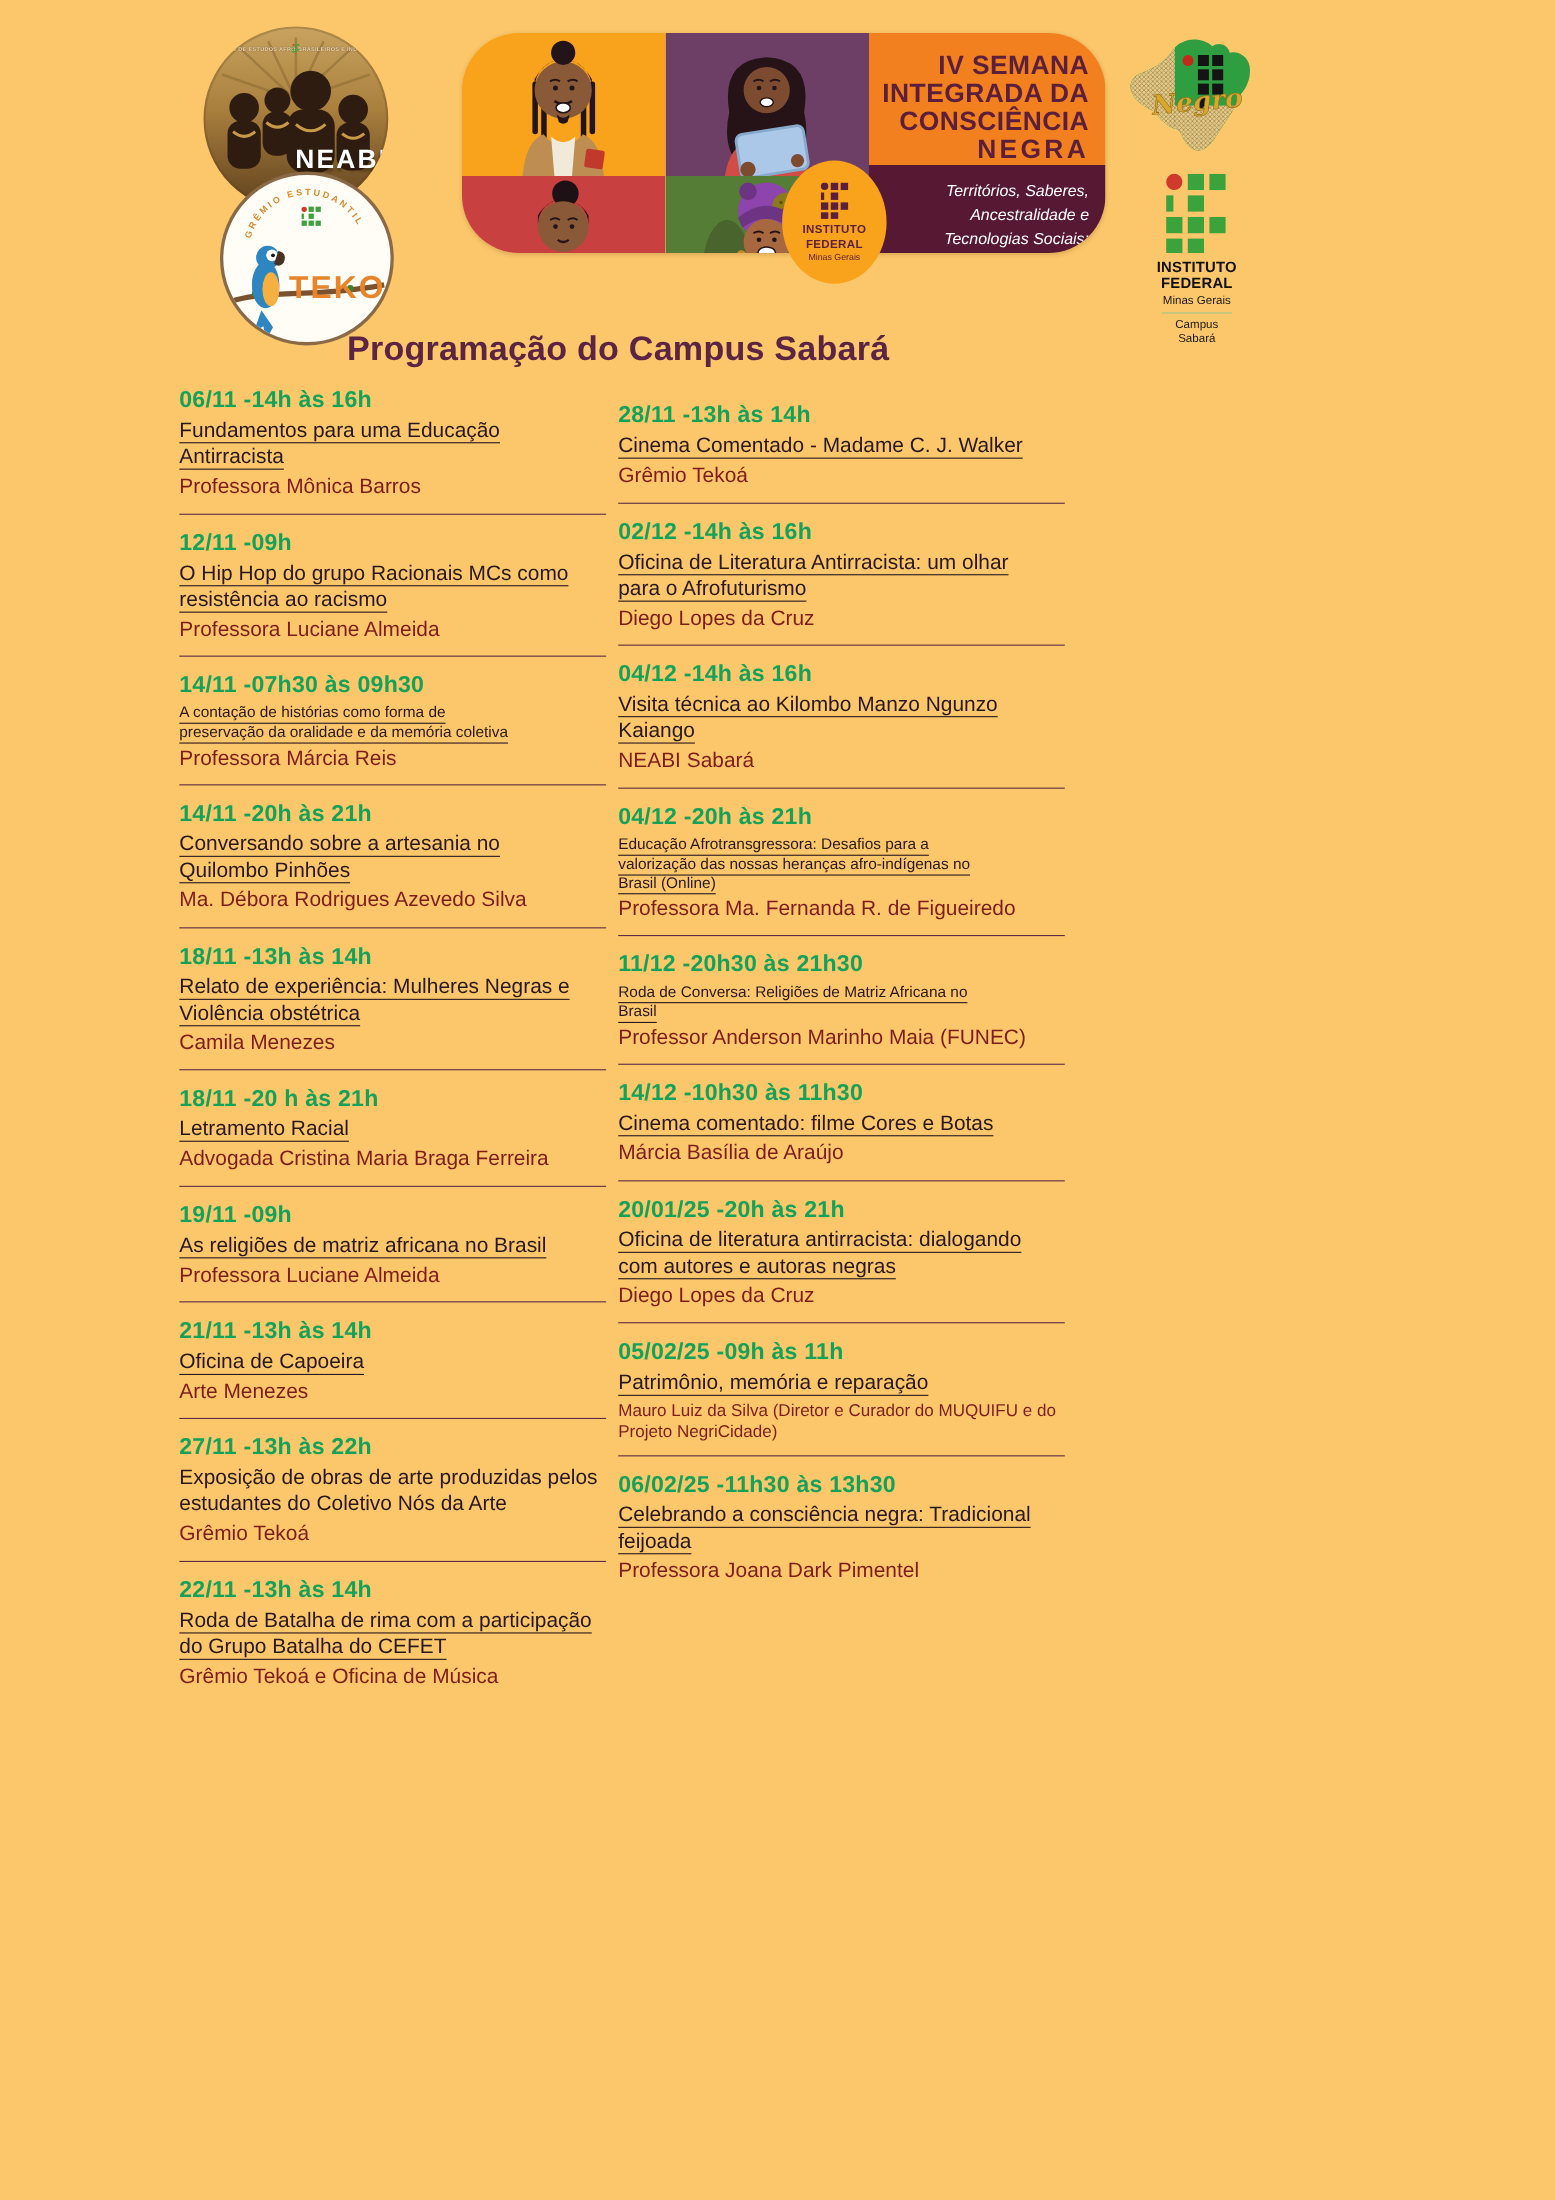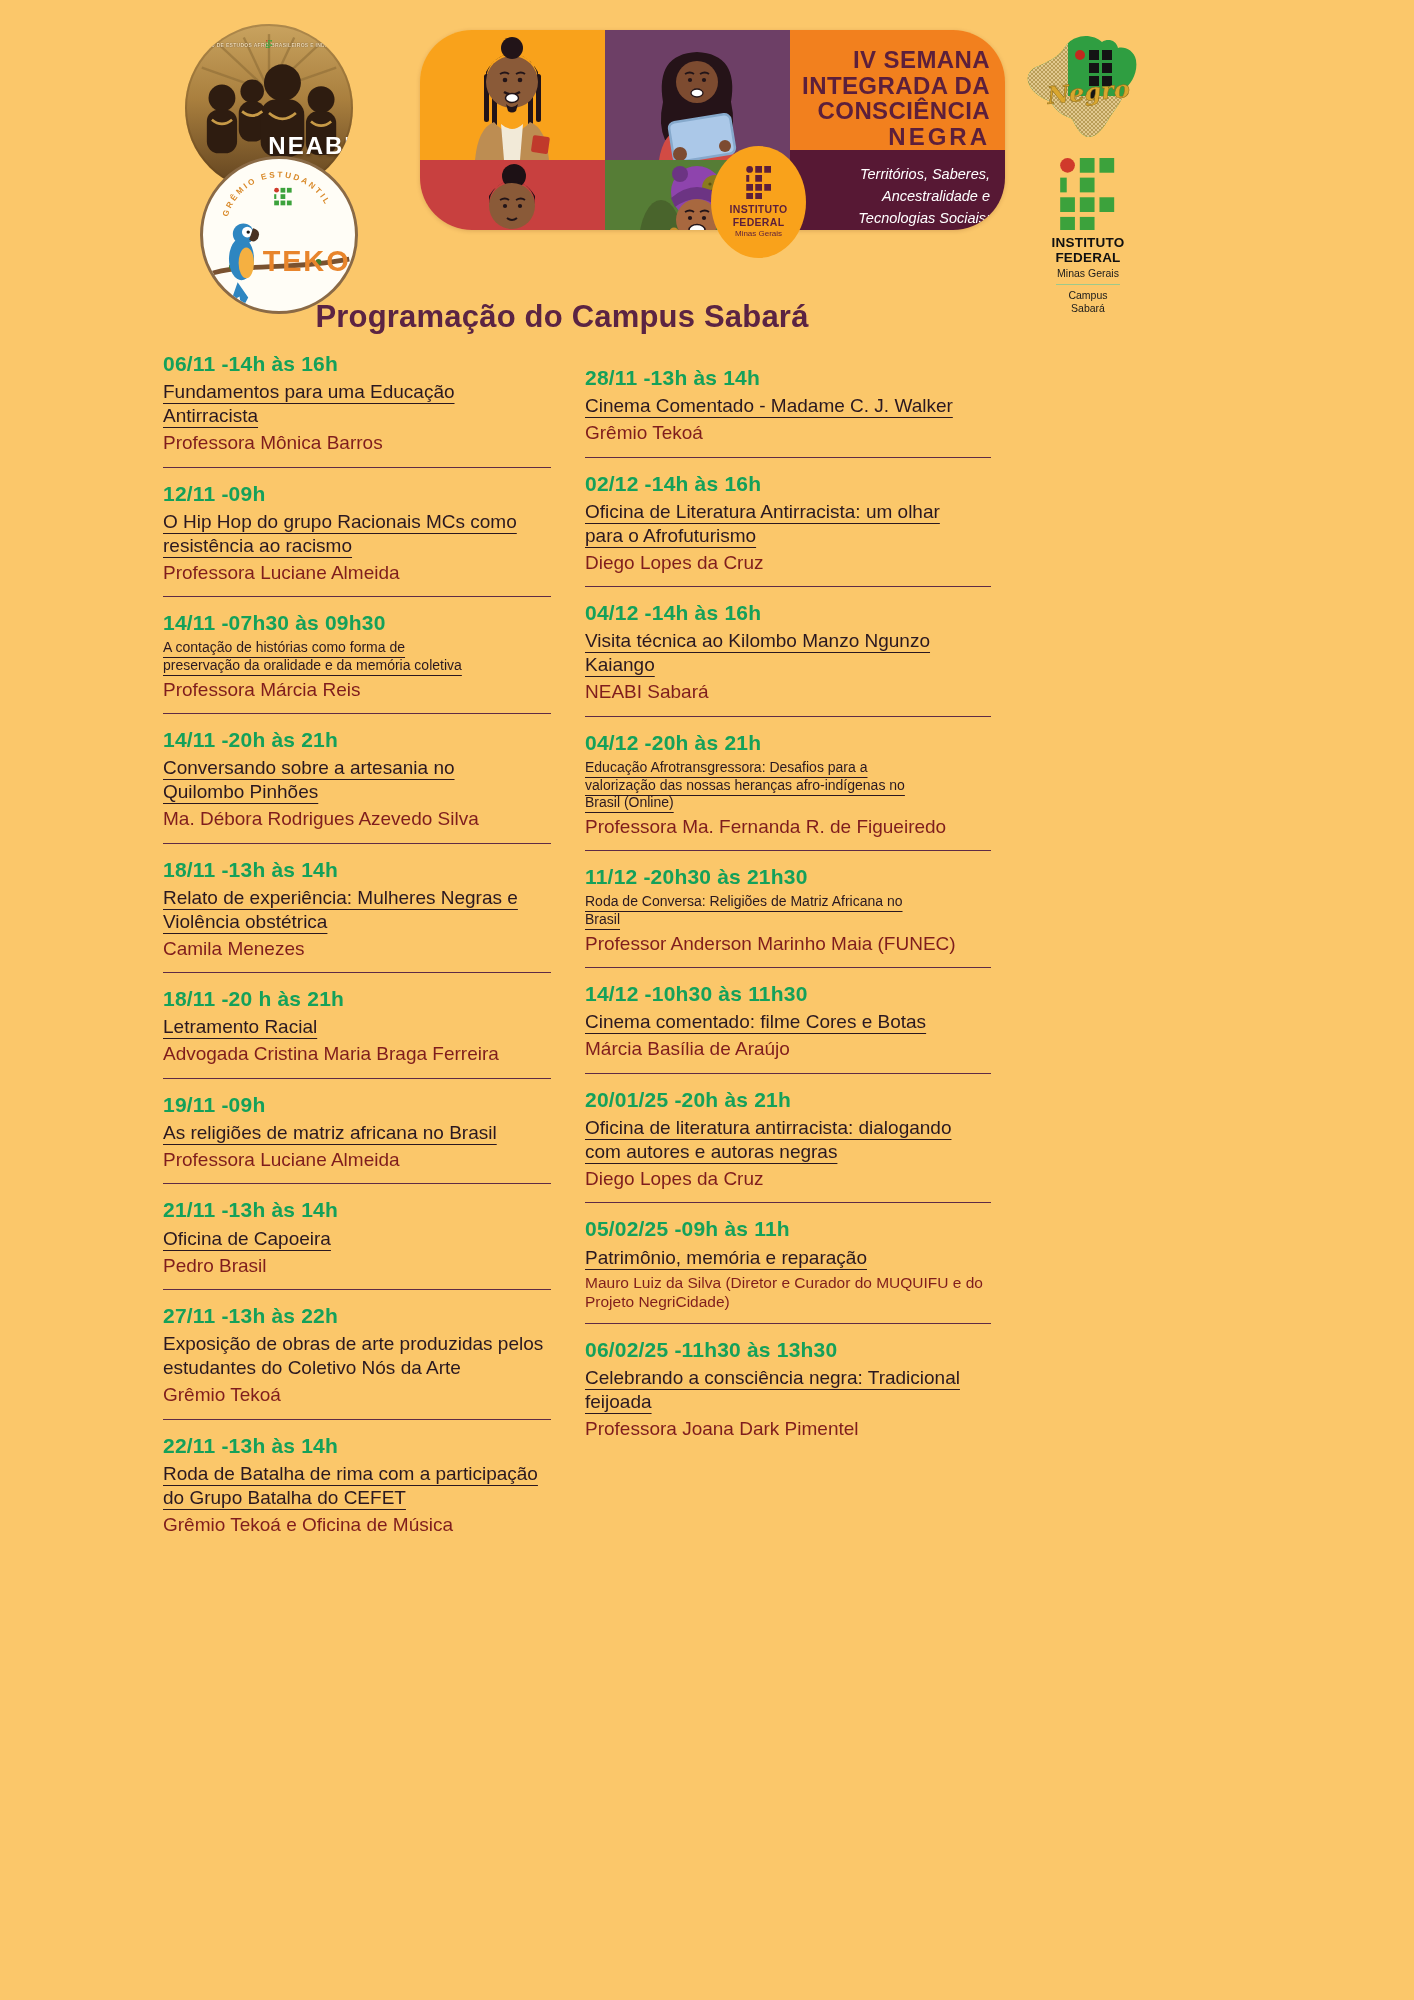--- a/index.html
+++ b/index.html
@@ -86,21 +86,21 @@
 
   
   .page-title{
     position:absolute; left:162px; top:299px; width:800px; text-align:center;
     font-weight:800; font-size:31px; color:#5B2443; letter-spacing:.2px;
   }
 
   
   .col{ position:absolute; }
   .col-left{ left:133px; top:352px; width:392px;margin-left:30px; }
-  .col-right{ left:585px; top:366px; width:410px; }
+  .col-right{ left:562px; top:366px; width:410px; }
 
   .event-date{
     font-weight:800; font-size:21px; line-height:1.15; color:#14A15A;
     letter-spacing:.2px; margin-bottom:4px;
   }
   .event-title{
     font-size:19px; line-height:1.26; color:#2A1820; white-space:pre-line;
     text-decoration:underline; text-decoration-thickness:1.4px; text-underline-offset:5px;
     margin-bottom:3px;
   }
@@ -436,21 +436,21 @@
   <div class="event">
     <div class="event-date">19/11 -09h</div>
     <div class="event-title">As religiões de matriz africana no Brasil</div>
     <div class="event-speaker">Professora Luciane Almeida</div>
     <hr class="sep">
   </div>
 
   <div class="event">
     <div class="event-date">21/11 -13h às 14h</div>
     <div class="event-title">Oficina de Capoeira</div>
-    <div class="event-speaker">Pedro Brasil</div>
+    <div class="event-speaker">Arte Menezes</div>
     <hr class="sep">
   </div>
 
   <div class="event">
     <div class="event-date">27/11 -13h às 22h</div>
     <div class="event-title no-underline">Exposição de obras de arte produzidas pelos
 estudantes do Coletivo Nós da Arte</div>
     <div class="event-speaker">Grêmio Tekoá</div>
     <hr class="sep">
   </div>

